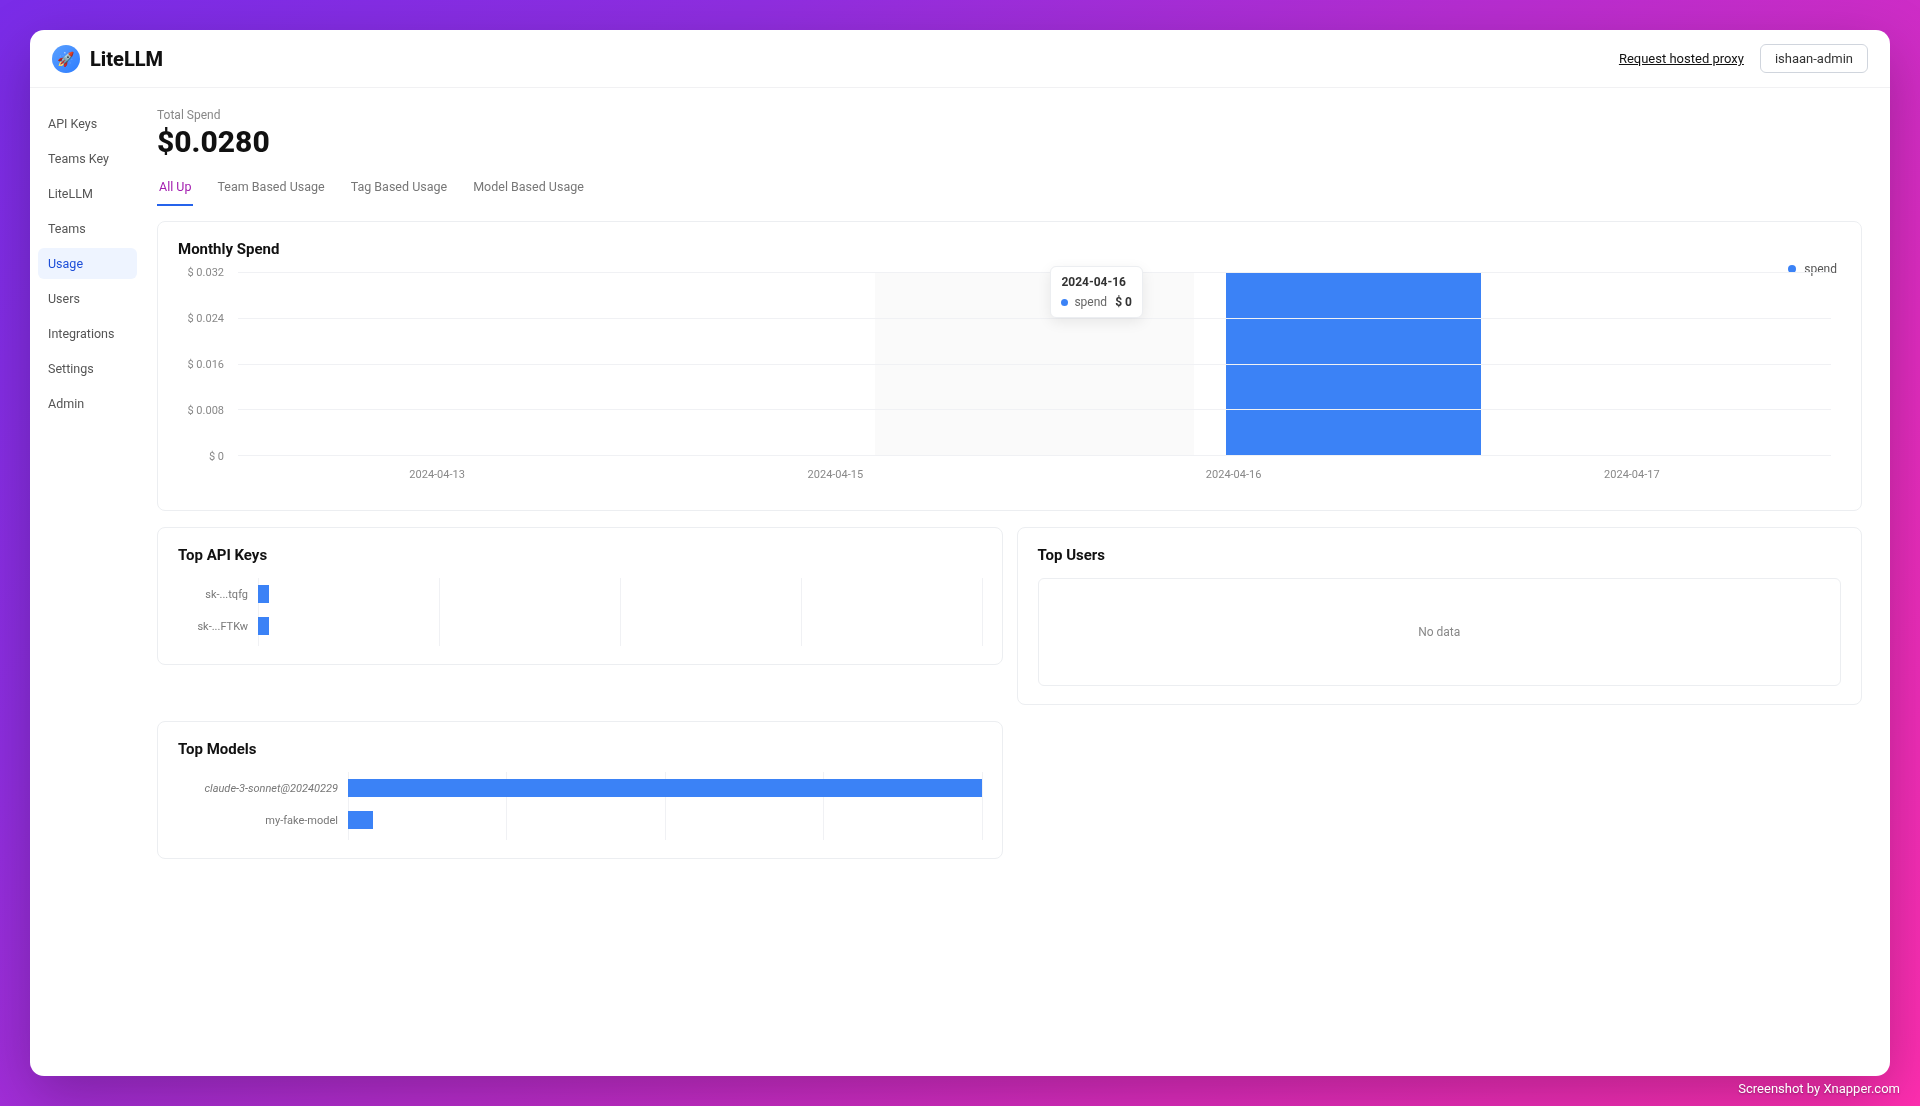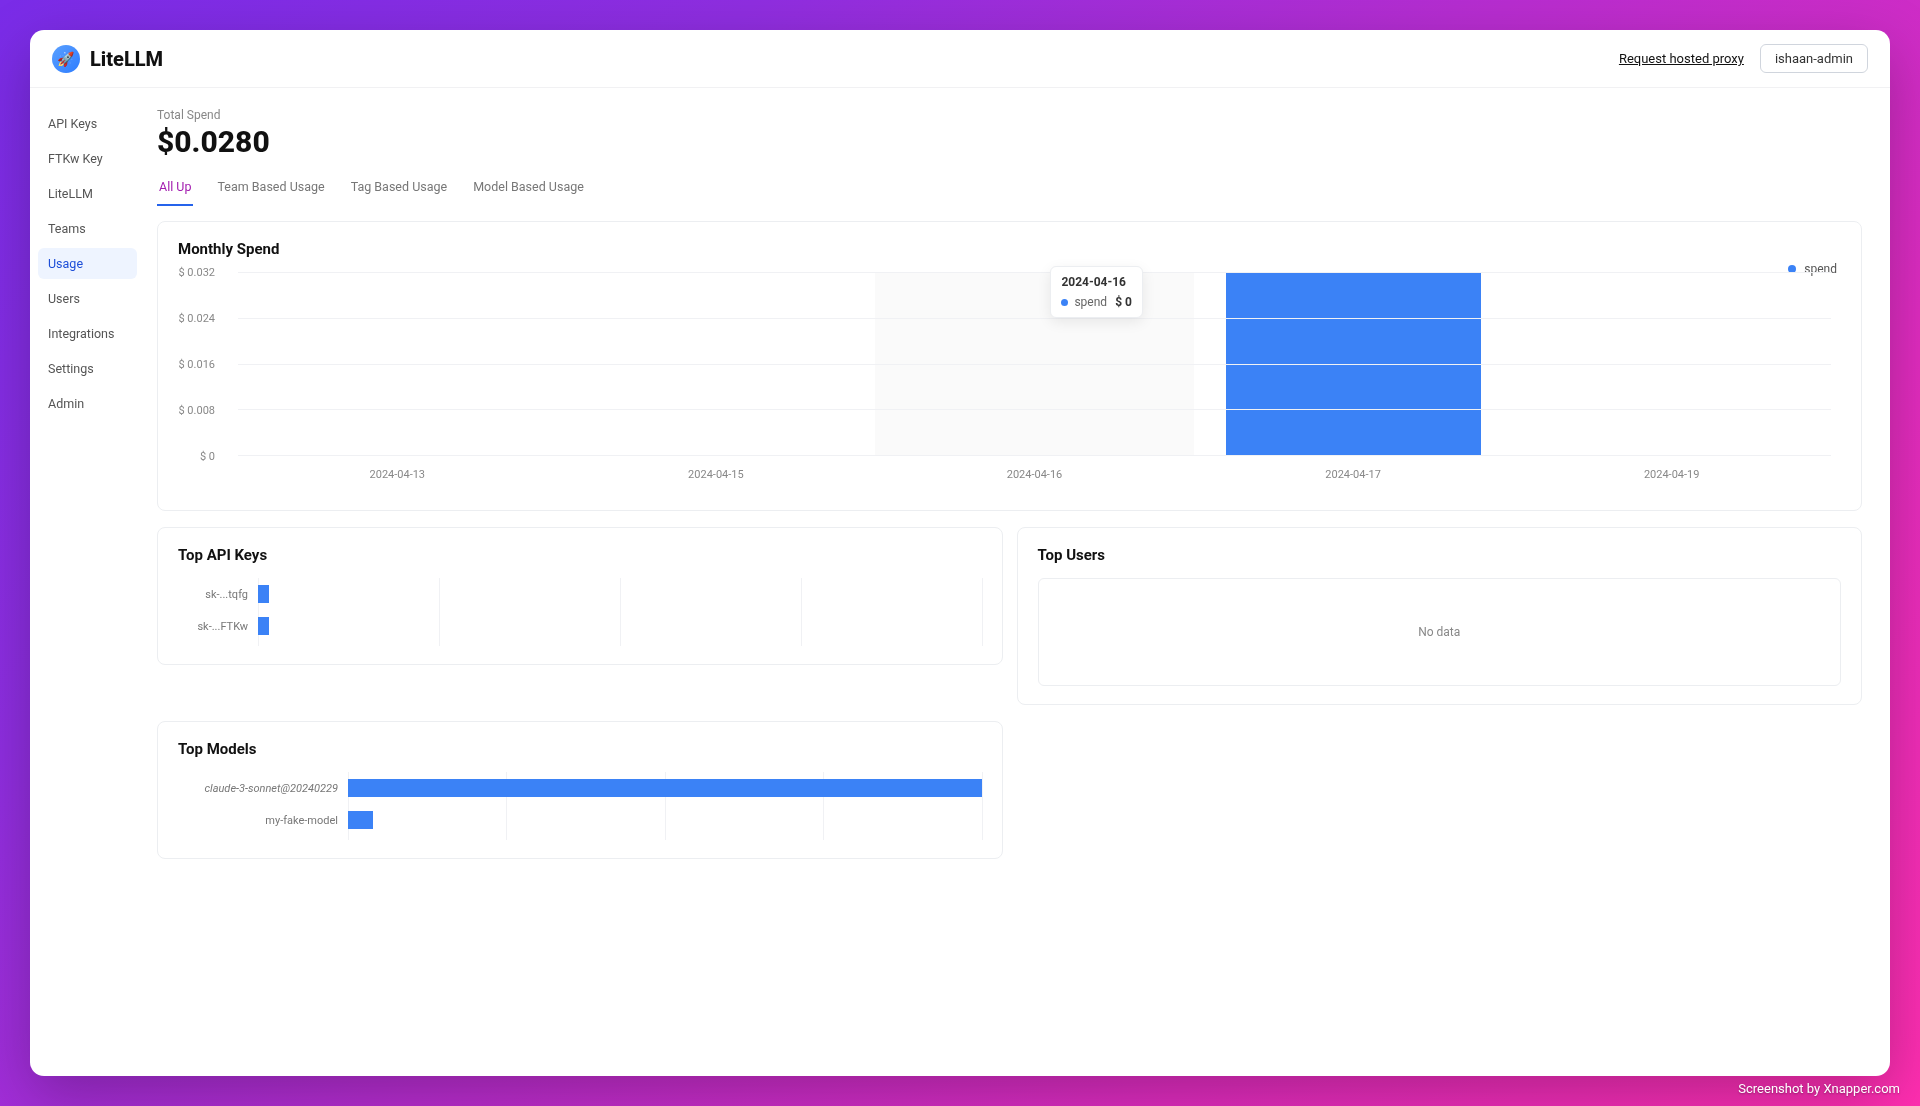--- a/index.html
+++ b/index.html
@@ -78,21 +78,21 @@
   .legend {
     position: absolute; top: 40px; right: 24px; display: flex; align-items: center; gap: 8px;
     font-size: 12px; color: #555;
   }
   .legend-dot { width: 8px; height: 8px; border-radius: 50%; background: #3b82f6; }
   .monthly-plot {
     position: relative; height: 220px; margin-top: 14px; margin-left: 60px; margin-right: 10px;
   }
   .y-ticks { position: absolute; left: -60px; top: 0; bottom: 36px; width: 58px; }
   .y-tick {
-    position: absolute; right: 21px; transform: translateY(50%);
+    position: absolute; right: 12px; transform: translateY(50%);
     font-size: 11px; color: #888; text-align: right; width: 52px;
   }
   .plot-area {
     position: absolute; left: 0; right: 0; top: 0; bottom: 36px;
     border-bottom: 1px solid #e5e7eb;
   }
   .gridline { position: absolute; left: 0; right: 0; height: 1px; background: #f0f1f4; }
   .bars-row {
     position: absolute; left: 0; right: 0; bottom: 0; top: 0;
     display: flex; align-items: flex-end;
@@ -151,21 +151,21 @@
     </div>
     <div class="header-spacer"></div>
     <a class="hosted-link">Request hosted proxy</a>
     <div class="user-chip">ishaan-admin</div>
   </div>
 
   <div class="body">
 
     <div class="sidebar">
       <div class="nav-item">API Keys</div>
-      <div class="nav-item">FTKw Key</div>
+      <div class="nav-item">Teams Key</div>
       <div class="nav-item">LiteLLM</div>
       <div class="nav-item">Teams</div>
       <div class="nav-item active">Usage</div>
       <div class="nav-item">Users</div>
       <div class="nav-item">Integrations</div>
       <div class="nav-item">Settings</div>
       <div class="nav-item">Admin</div>
     </div>
 
     <div class="main">
@@ -216,21 +216,20 @@
               <div class="gridline" style="top: 25%;"></div>
               <div class="gridline" style="top: 50%;"></div>
               <div class="gridline" style="top: 75%;"></div>
               <div class="gridline" style="top: 100%;"></div>
             </div>
           <div class="x-labels" id="x-labels">
               <div class="x-label">2024-04-13</div>
               <div class="x-label">2024-04-15</div>
               <div class="x-label">2024-04-16</div>
               <div class="x-label">2024-04-17</div>
-              <div class="x-label">2024-04-19</div>
             </div>
         <div class="tooltip" style="left: calc(51%); top: -6px;">
               <div class="tt-date">2024-04-16</div>
               <div class="tt-row">
                 <span class="tt-left">
                   <span class="tt-dot"></span>
                   <span>spend</span>
                 </span>
                 <span style="font-weight:700">$ 0</span>
               </div>

